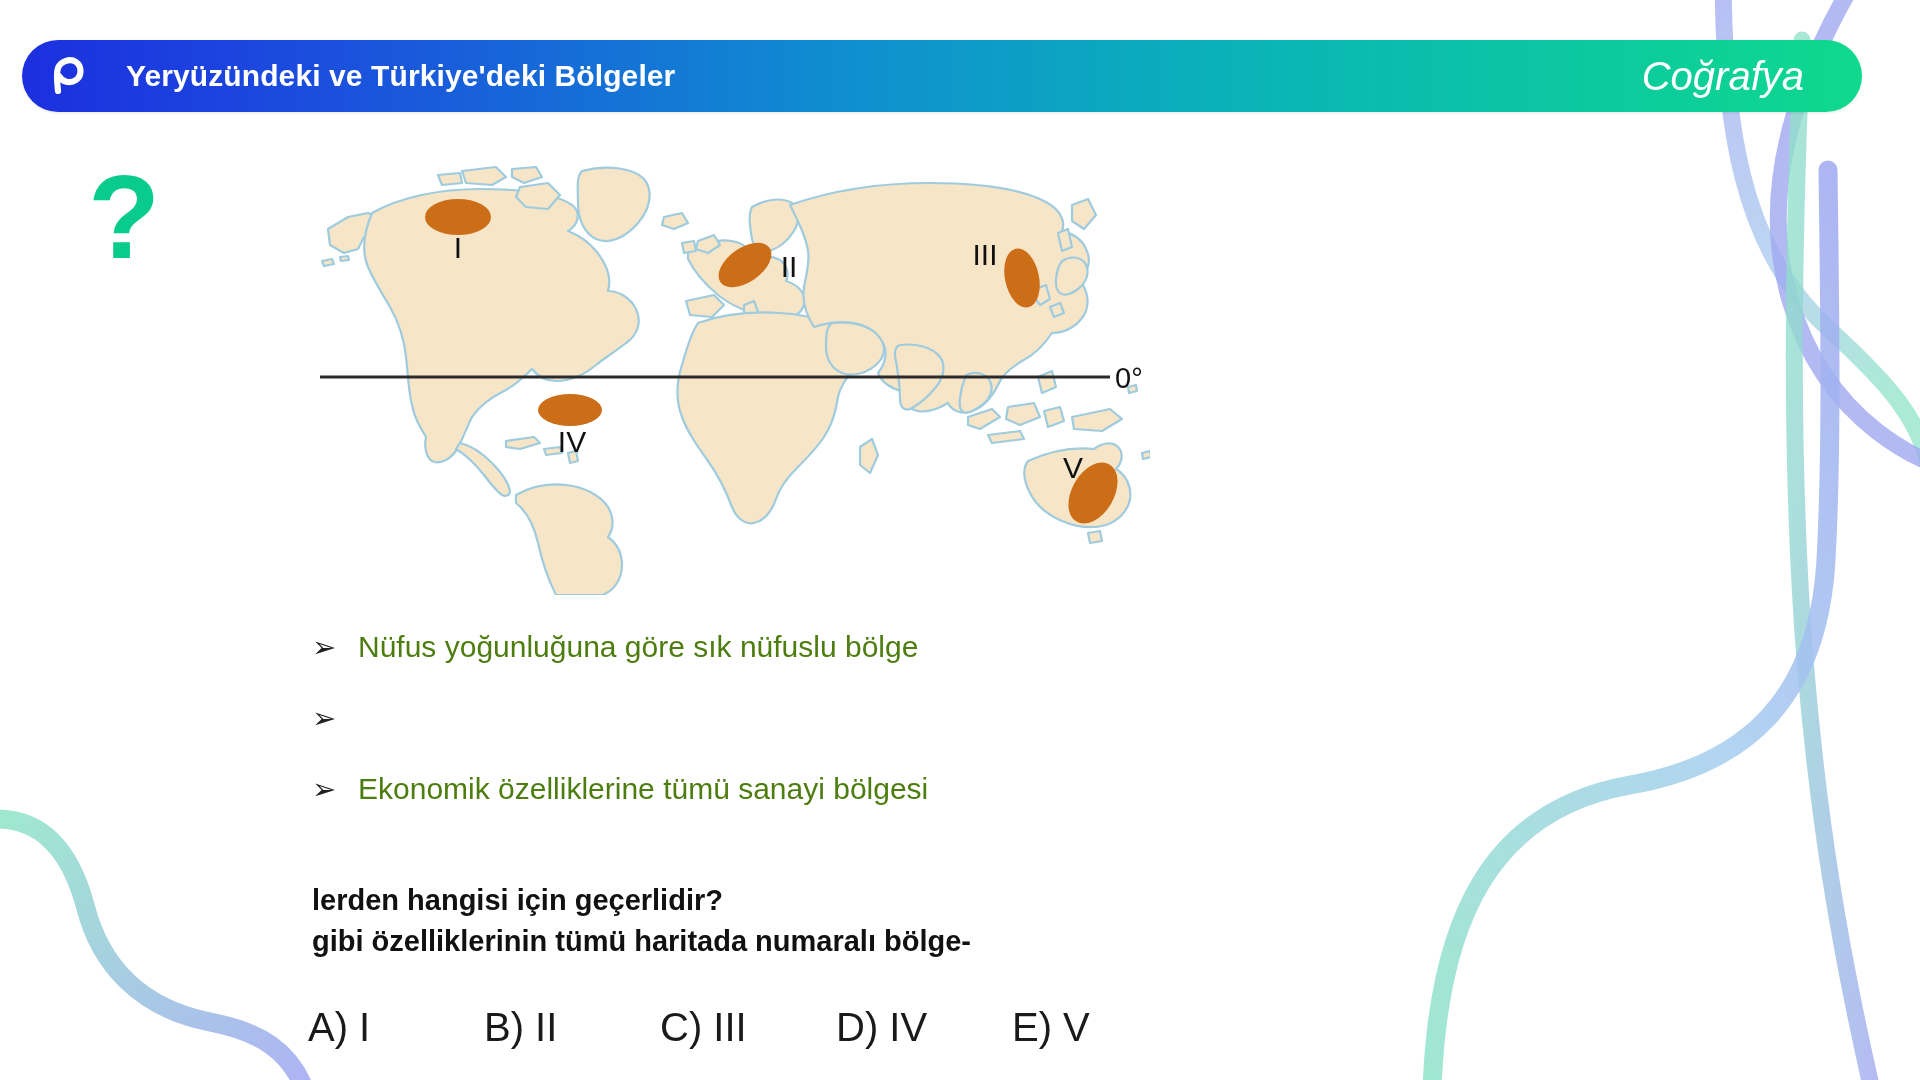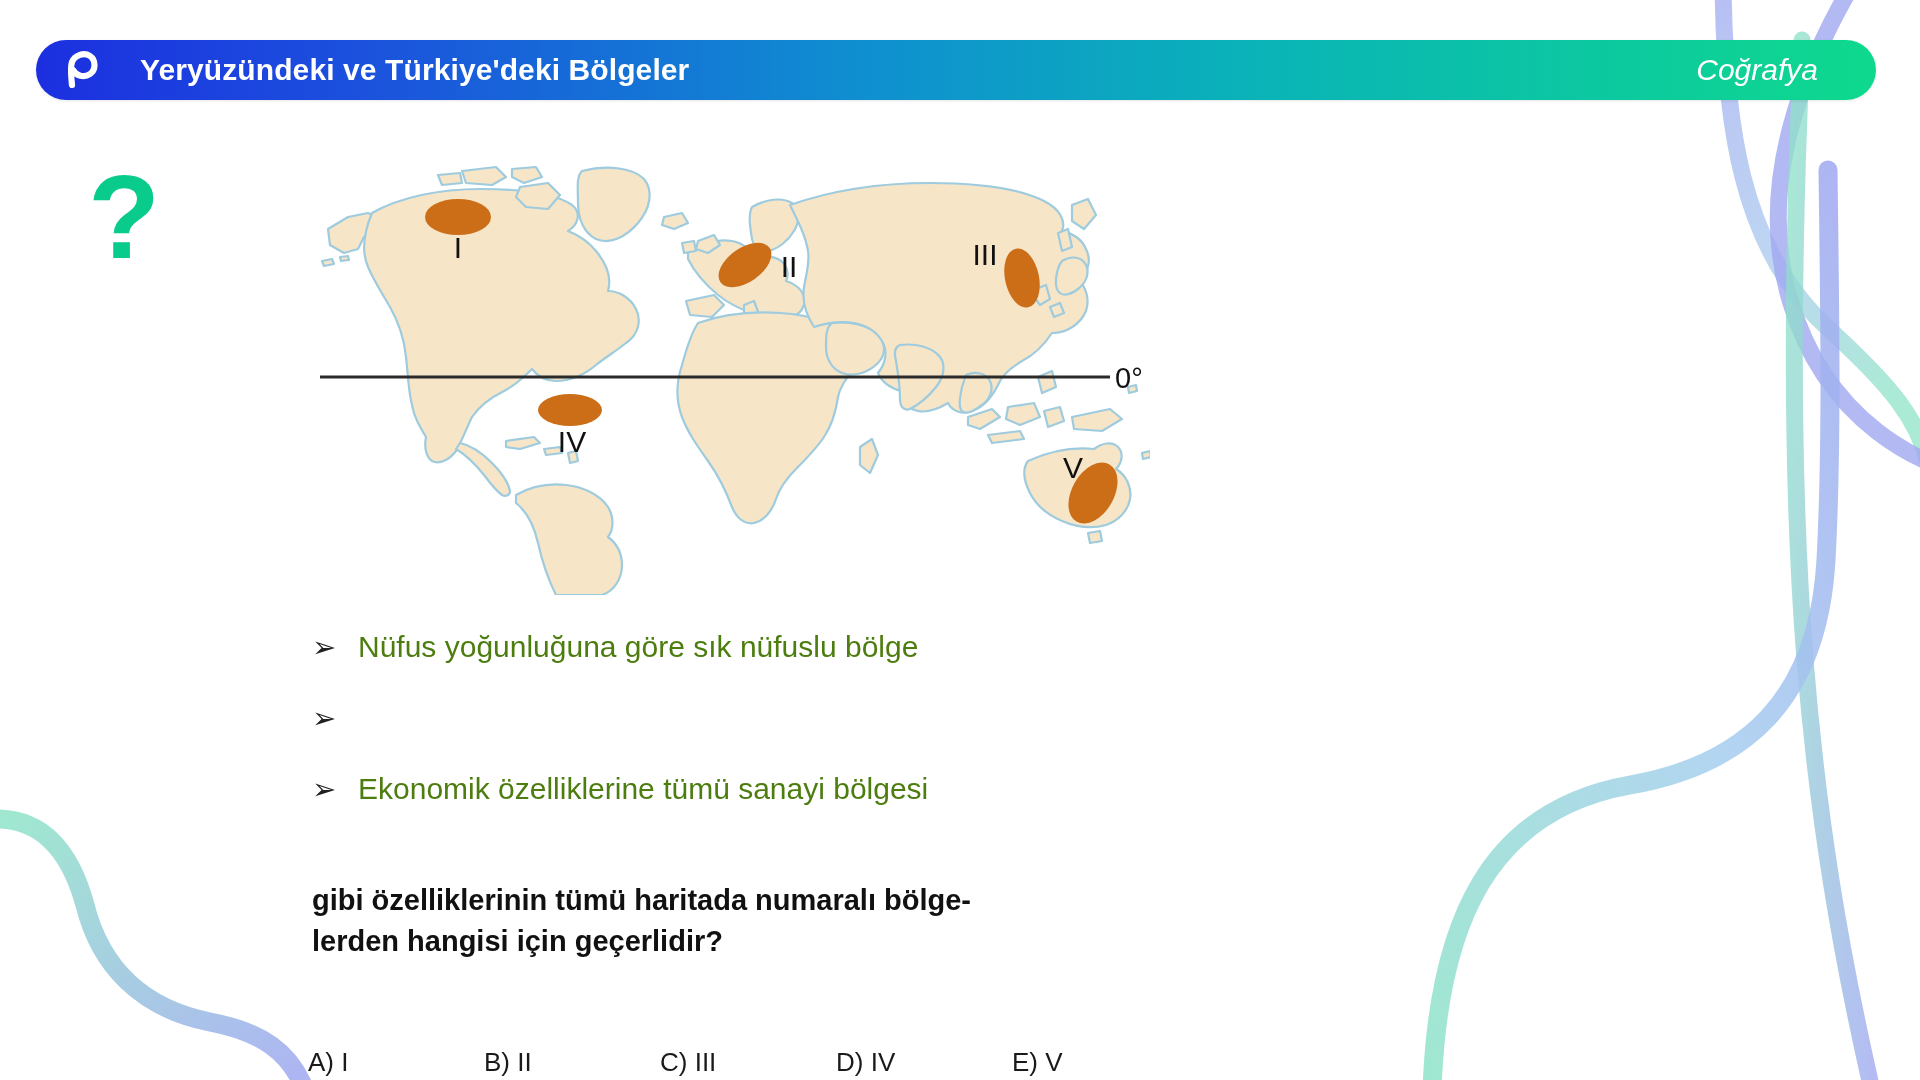--- a/index.html
+++ b/index.html
@@ -21,24 +21,24 @@
     position: absolute;
     left: 0; top: 0;
     width: 1920px; height: 1080px;
     pointer-events: none;
     z-index: 0;
   }
 
   
   #header-banner {
     position: absolute;
-    left: 36px;
+    left: 22px;
     top: 40px;
     width: 1840px;
-    height: 60px;
+    height: 72px;
     border-radius: 36px;
     display: flex;
     align-items: center;
     z-index: 5;
     box-shadow: 0 1px 3px rgba(0,0,0,0.10);
   }
   #brand-logo {
     width: 46px;
     height: 46px;
     margin-left: 22px;
@@ -49,21 +49,21 @@
     margin-left: 36px;
     font-size: 30px;
     font-weight: bold;
     color: #ffffff;
     letter-spacing: 0.1px;
     white-space: nowrap;
   }
   #header-subject {
     margin-left: auto;
     margin-right: 58px;
-    font-size: 30px;
+    font-size: 40px;
     font-style: italic;
     font-weight: normal;
     color: #ffffff;
     white-space: nowrap;
   }
 
   
   #question-mark {
     position: absolute;
     left: 88px;
@@ -129,26 +129,25 @@
   
   #answer-options {
     position: absolute;
     left: 308px;
     top: 1005px;
     width: 900px;
     display: flex;
     z-index: 3;
   }
   .answer-option {
-    font-size: 26px;
+    font-size: 40px;
     color: #1a1a1a;
     white-space: nowrap;
     width: 176px;
     flex: 0 0 auto;
-    margin-top: 42px;
   }
 </style>
 </head>
 <body>
 
 <svg id="bg-decor" viewBox="0 0 1920 1080" xmlns="http://www.w3.org/2000/svg">
   <defs>
     <linearGradient id="grad-curve-a" x1="0" y1="1" x2="1" y2="0">
       <stop offset="0%" stop-color="#8FE3C8"></stop>
       <stop offset="55%" stop-color="#A5CDEF"></stop>
@@ -339,22 +338,22 @@
     <span class="bullet-mark">➢</span>
   </div>
 
   <div class="bullet-row">
     <span class="bullet-mark">➢</span>
     <span class="bullet-text">Ekonomik özelliklerine tümü sanayi bölgesi</span>
   </div>
 </div>
 
 <div id="question-prompt">
+  <div>lerden hangisi için geçerlidir?</div>
   <div>gibi özelliklerinin tümü haritada numaralı bölge-</div>
-  <div>lerden hangisi için geçerlidir?</div>
 </div>
 
 <div id="answer-options">
   <div class="answer-option">A) I</div>
   <div class="answer-option">B) II</div>
   <div class="answer-option">C) III</div>
   <div class="answer-option">D) IV</div>
   <div class="answer-option">E) V</div>
 </div>
 

